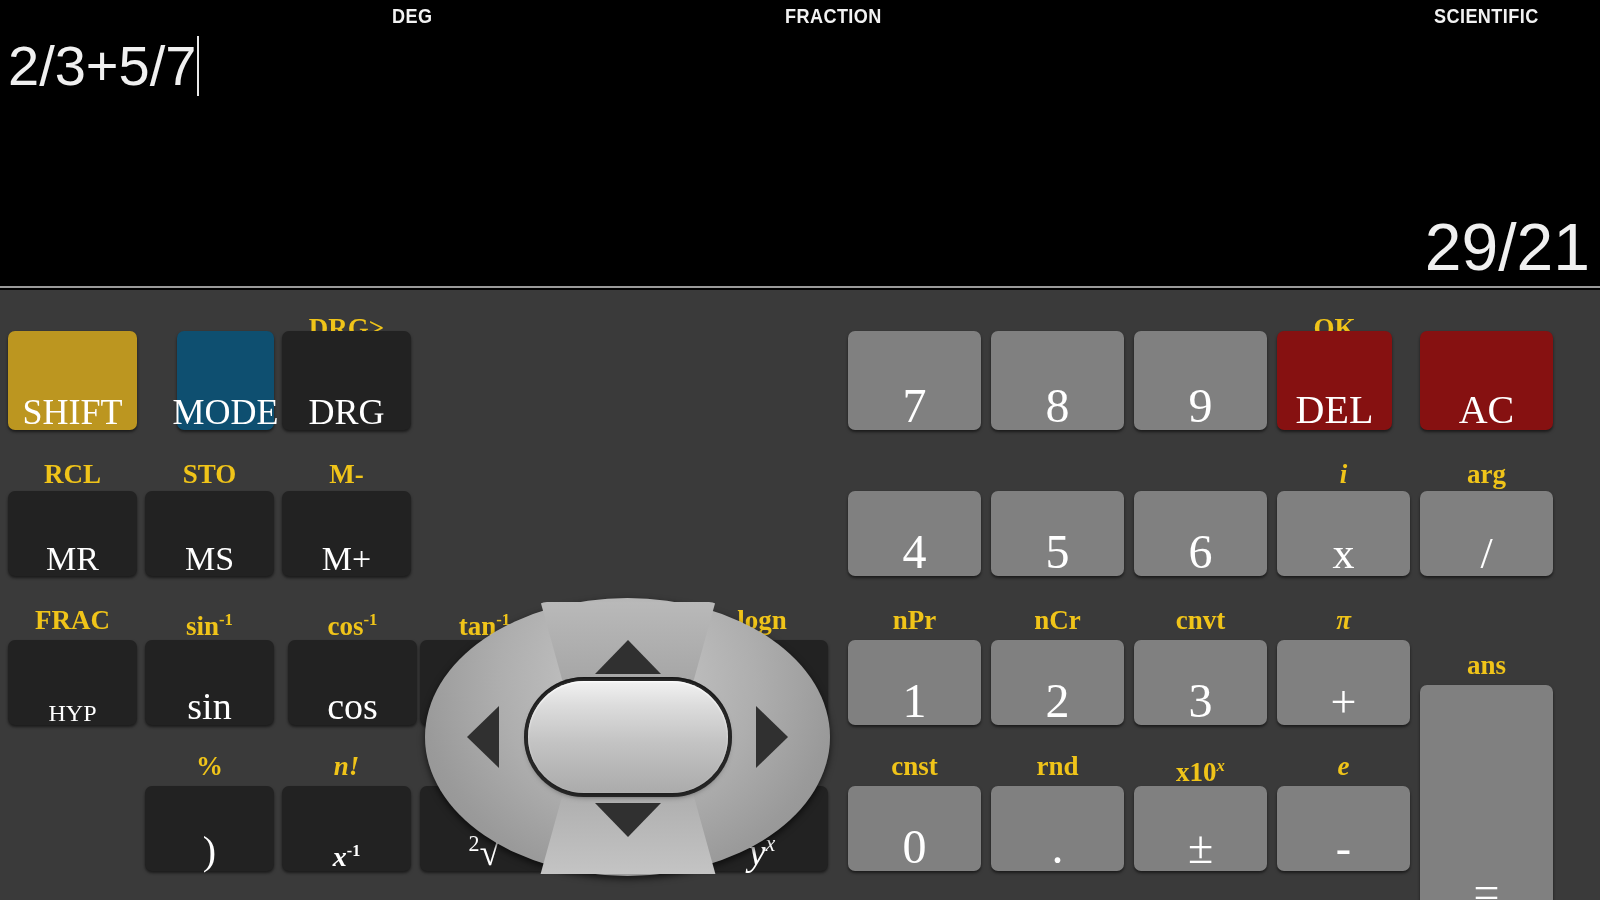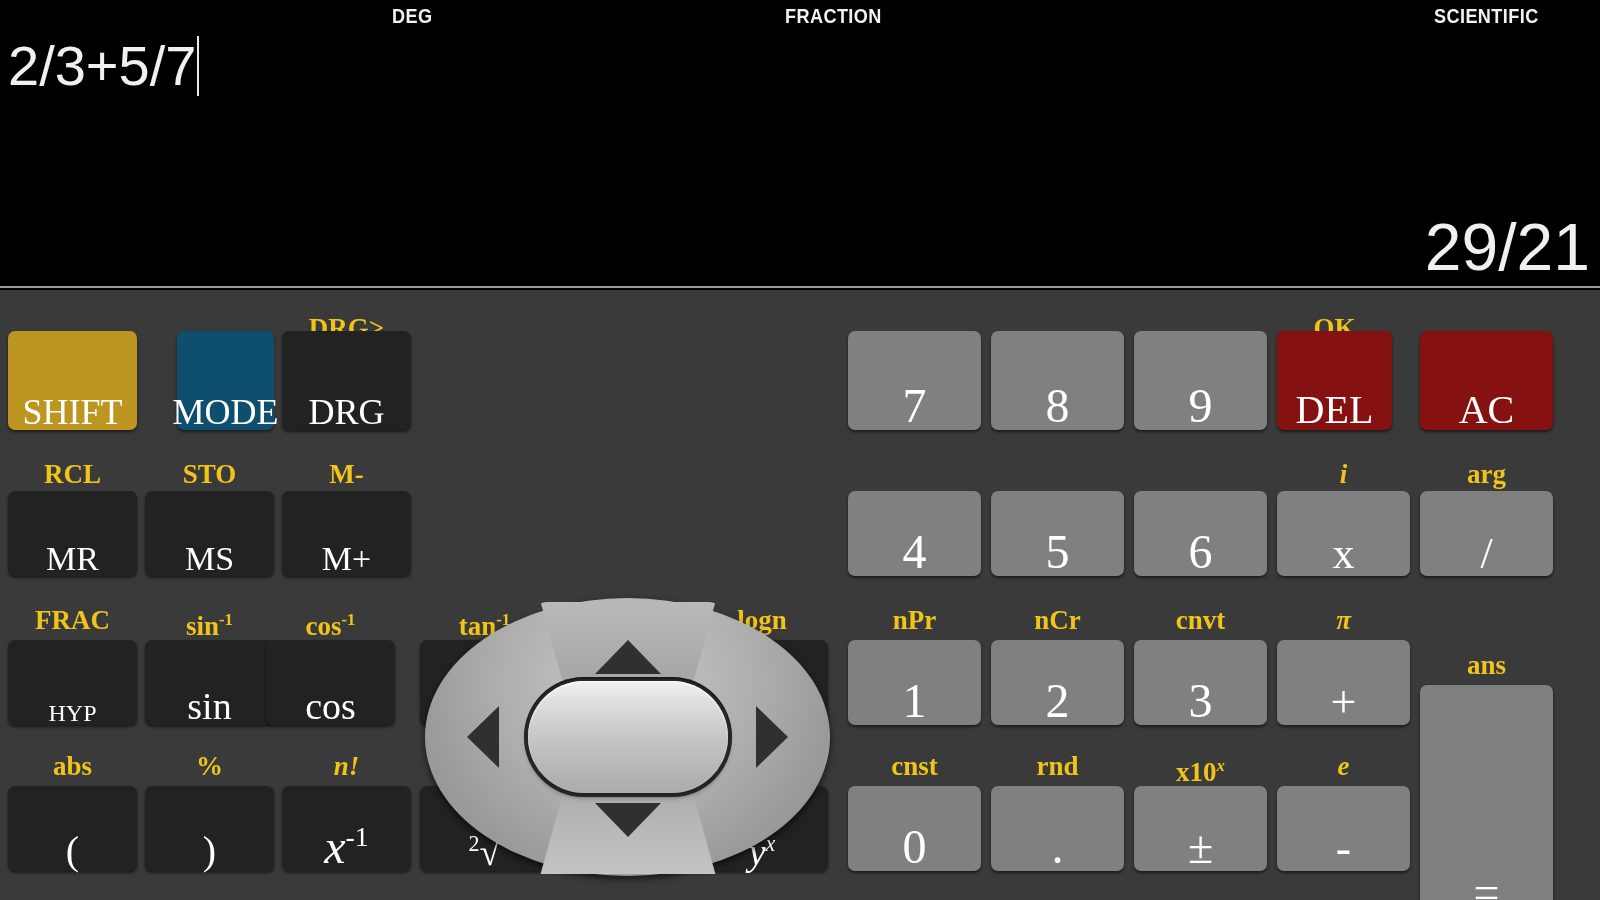--- a/index.html
+++ b/index.html
@@ -212,21 +212,21 @@
       </div>
     </div>
 
     <div class="cell" style="left:145px;top:312px;width:129px;height:123px;">
       <div class="shift-label">sin<sup>-1</sup></div>
       <div class="key dark" style="height:85px;font-size:38px;">
         <span class="lbl">sin</span>
       </div>
     </div>
 
-    <div class="cell" style="left:266px;top:312px;width:129px;height:123px;">
+    <div class="cell" style="left:288px;top:312px;width:129px;height:123px;">
       <div class="shift-label">cos<sup>-1</sup></div>
       <div class="key dark" style="height:85px;font-size:38px;">
         <span class="lbl">cos</span>
       </div>
     </div>
 
     <div class="cell" style="left:420px;top:312px;width:129px;height:123px;">
       <div class="shift-label">tan<sup>-1</sup></div>
       <div class="key dark" style="height:85px;font-size:38px;">
         <span class="lbl">tan</span>
@@ -240,37 +240,31 @@
       </div>
     </div>
 
     <div class="cell" style="left:696px;top:312px;width:132px;height:123px;">
       <div class="shift-label">logn</div>
       <div class="key dark" style="height:85px;font-size:38px;">
         <span class="lbl">log<sub>10</sub></span>
       </div>
     </div>
 
-    <div class="cell" style="left:8px;top:458px;width:129px;height:123px;">
-      <div class="shift-label">abs</div>
-      <div class="key dark" style="height:85px;font-size:40px;">
-        <span class="lbl">(</span>
-      </div>
-    </div>
 
     <div class="cell" style="left:145px;top:458px;width:129px;height:123px;">
       <div class="shift-label">%</div>
       <div class="key dark" style="height:85px;font-size:40px;">
         <span class="lbl">)</span>
       </div>
     </div>
 
     <div class="cell" style="left:282px;top:458px;width:129px;height:123px;">
       <div class="shift-label italic">n!</div>
-      <div class="key dark" style="height:85px;font-size:48px;">
+      <div class="key dark" style="height:85px;font-size:28px;font-weight:bold;">
         <span class="lbl"><span class="ital">x</span><sup>-1</sup></span>
       </div>
     </div>
 
     <div class="cell" style="left:420px;top:458px;width:129px;height:123px;">
       <div class="shift-label"><sup>3</sup>√</div>
       <div class="key dark" style="height:85px;font-size:38px;">
         <span class="lbl"><sup>2</sup>√</span>
       </div>
     </div>

